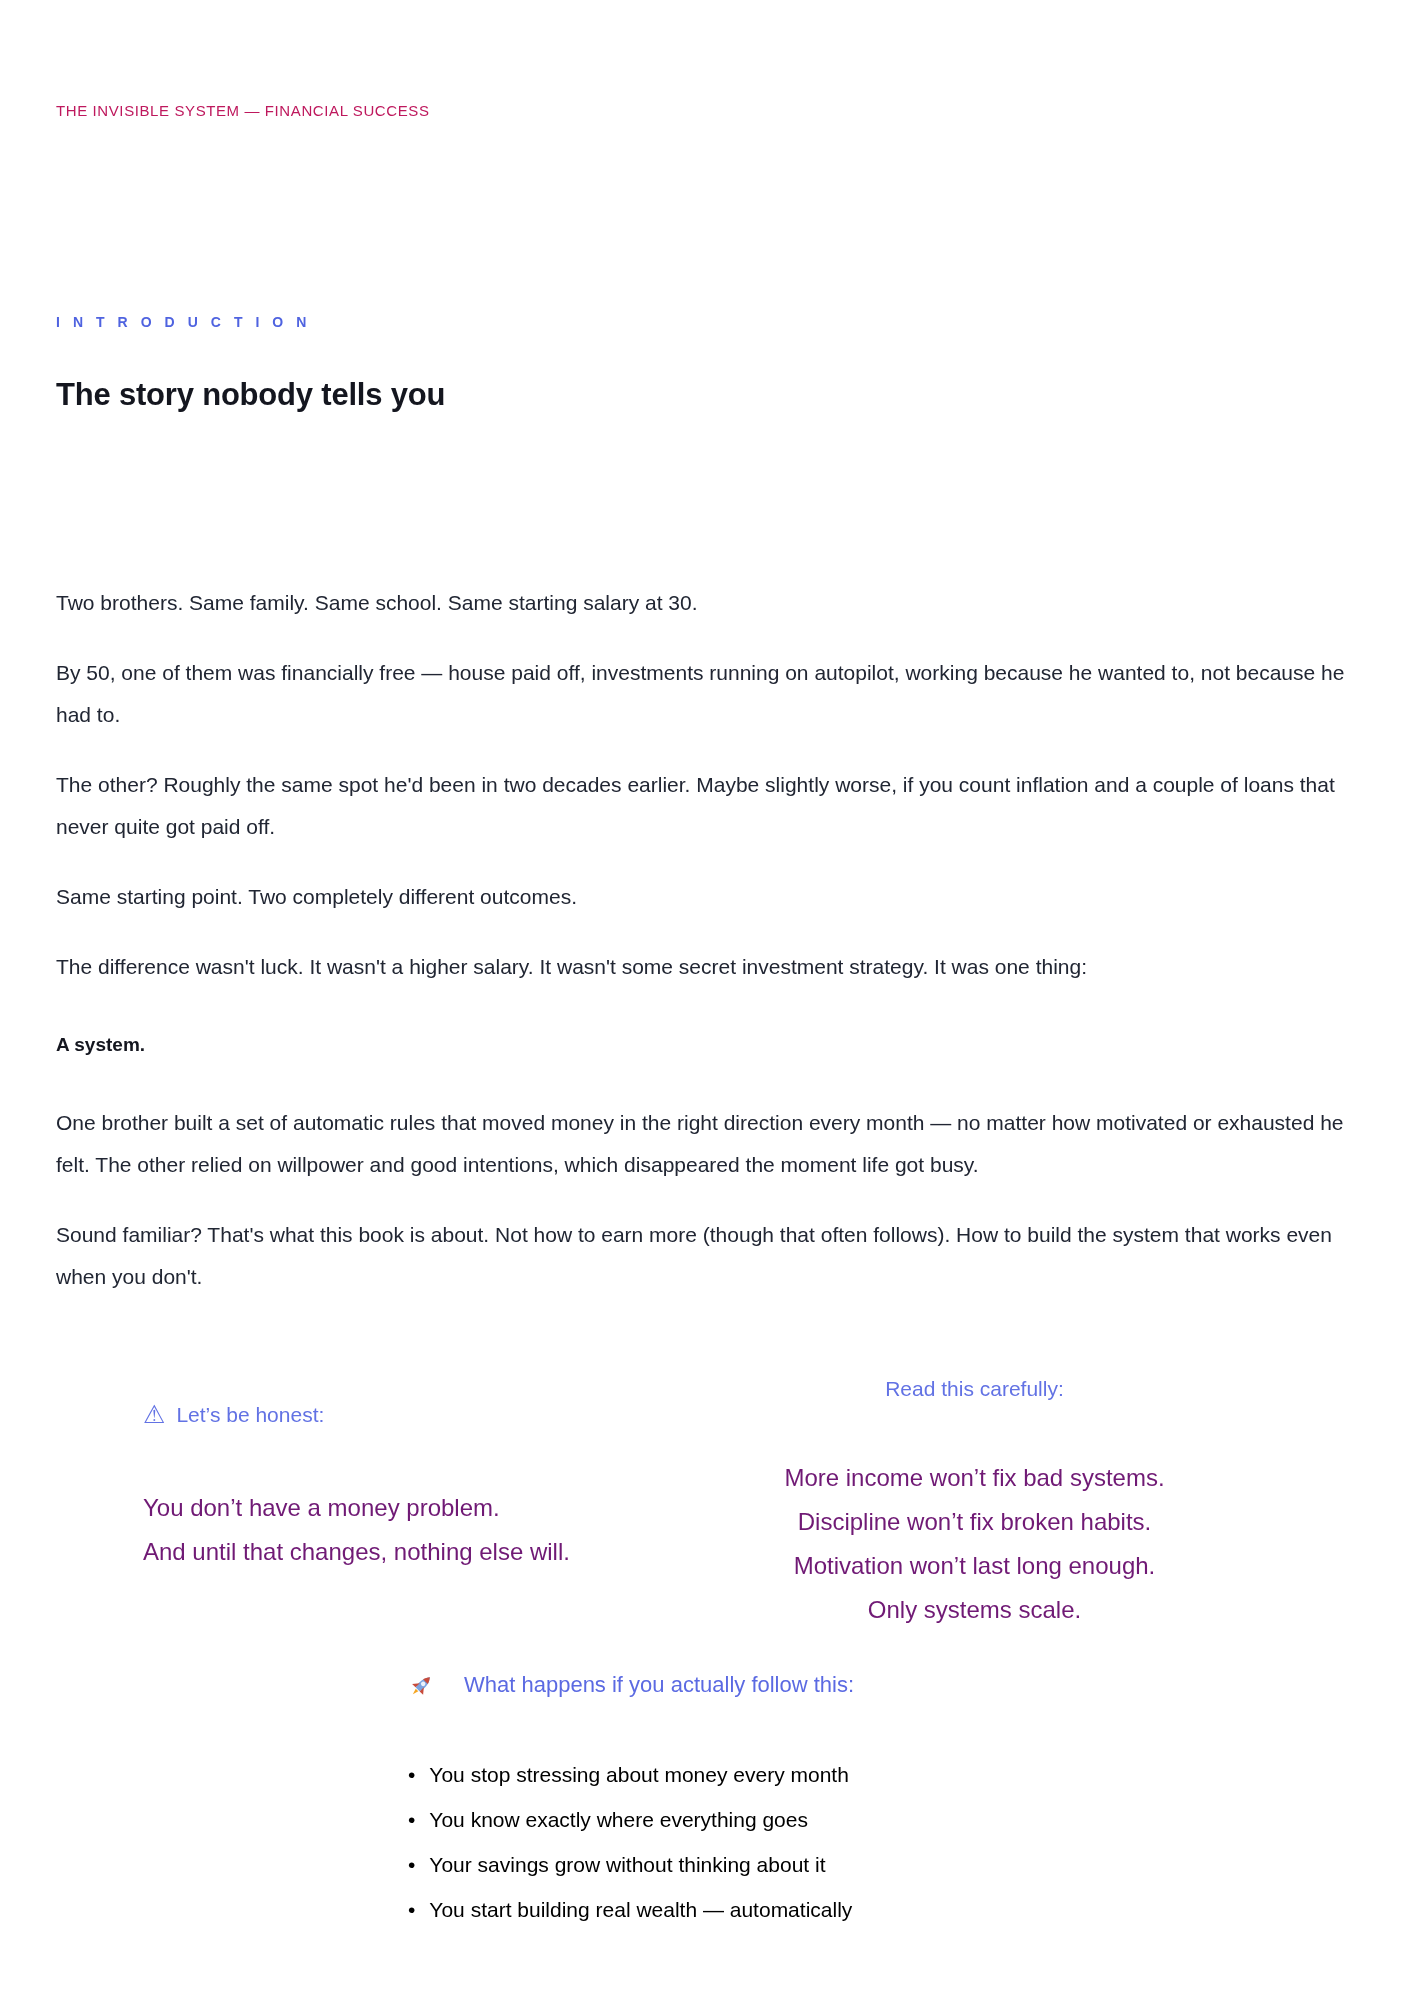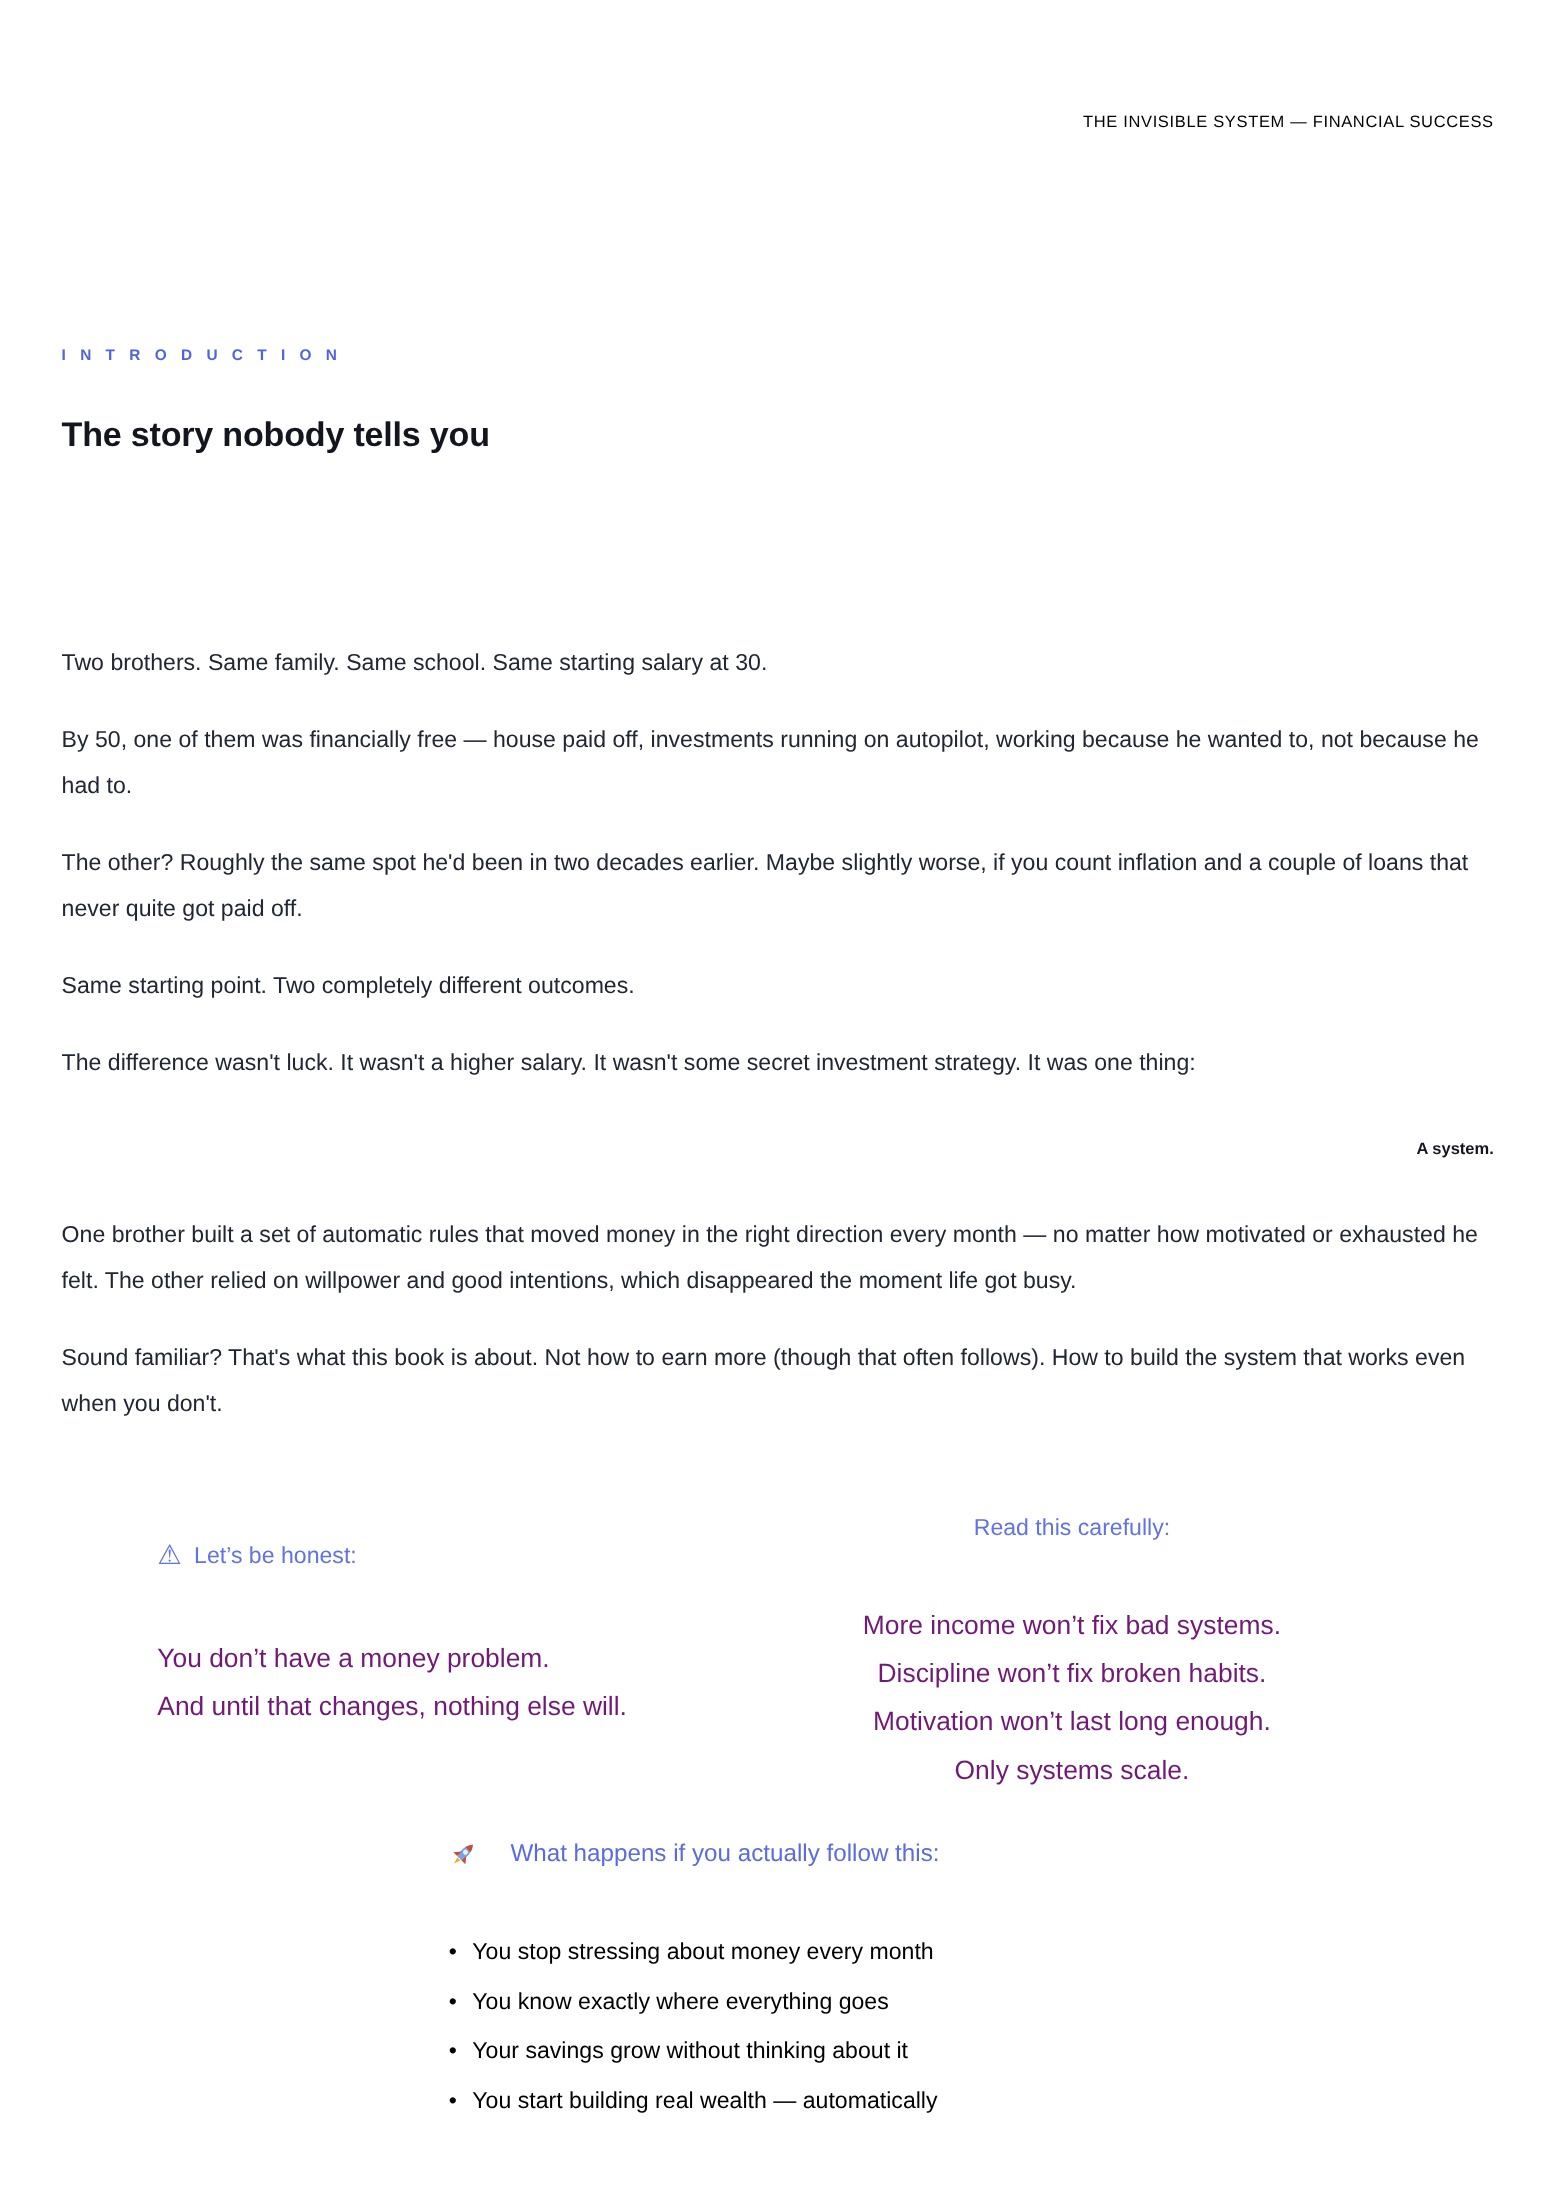--- a/index.html
+++ b/index.html
@@ -8,25 +8,25 @@
     width:1414px; height:2000px;
     box-sizing:border-box;
     padding:0 56px;
     overflow:hidden;
     background:#ffffff;
     font-family:"Liberation Sans", sans-serif;
     color:#212633;
   }
   .doc-header {
     padding-top:100px;
-    text-align:right;
+    text-align:left;
     font-size:15px;
     line-height:22px;
     letter-spacing:0.04em;
-    color:#000000;
+    color:#be185d;
   }
   .kicker {
     margin-top:190px;
     font-size:14px;
     font-weight:bold;
     letter-spacing:13px;
     line-height:20px;
     color:#4f63e0;
   }
   .title {
@@ -39,23 +39,23 @@
   }
   .prose {
     margin-top:168px;
     font-size:21px;
     line-height:42px;
     color:#212633;
   }
   .prose p { margin:0 0 28px 0; }
   .callout {
     margin:36px 0 !important;
-    text-align:right;
+    text-align:left;
     font-weight:bold;
-    font-size:15px;
+    font-size:19px;
     color:#14161f;
   }
   .columns {
     display:flex;
     margin-top:76px;
   }
   .col-left  { width:50%; box-sizing:border-box; padding-left:87px; }
   .col-right { width:50%; box-sizing:border-box; padding-right:116px; text-align:center; }
   .block-heading {
     font-size:21px;

